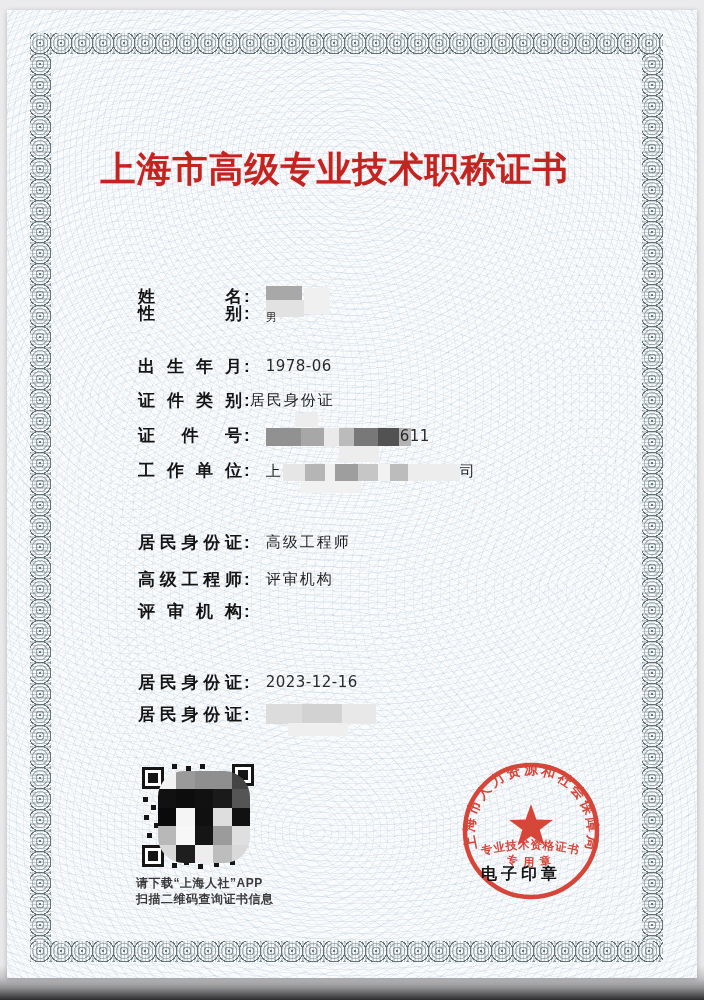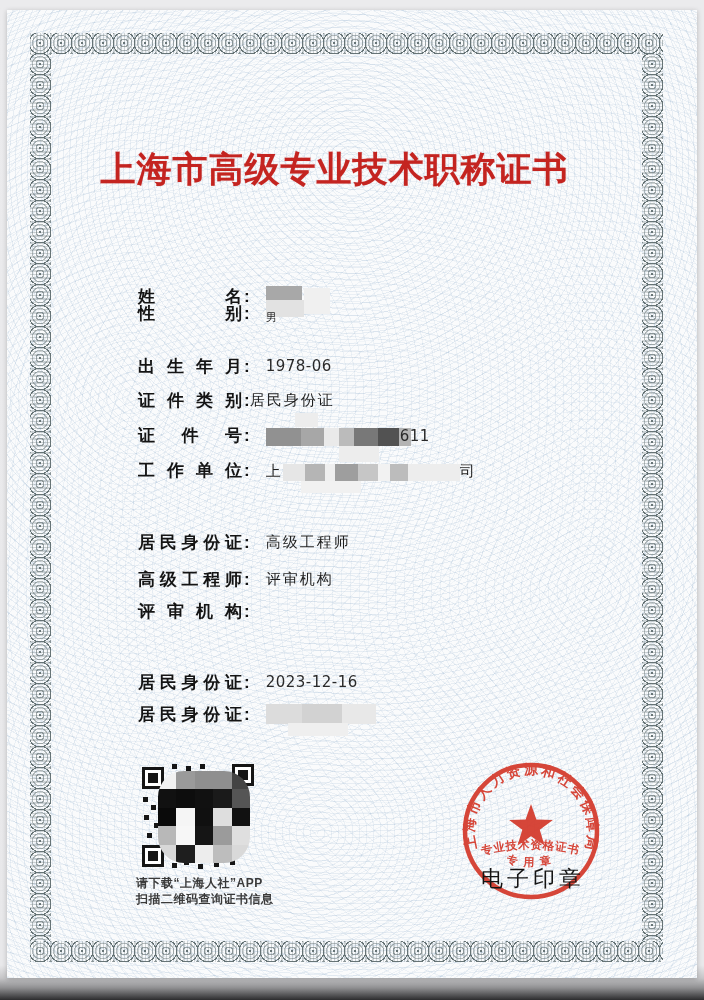--- a/index.html
+++ b/index.html
@@ -67,21 +67,21 @@
   .qr .mod{position:absolute;background:#151515;width:5px;height:5px;}
   .blob{
     position:absolute;left:16px;top:7px;width:92px;height:92px;border-radius:26px;overflow:hidden;
     display:grid;grid-template-columns:repeat(5,1fr);grid-template-rows:repeat(5,1fr);z-index:2;
   }
   .qr-caption{position:absolute;left:136px;font-size:12px;font-weight:bold;color:#3a3a3a;letter-spacing:.5px;white-space:nowrap;}
 
   
   .seal{position:absolute;left:459px;top:759px;width:144px;height:144px;opacity:.93;}
   .seal-overlay{
-    position:absolute;left:481px;top:864px;font-size:22px;font-weight:normal;color:#141414;
+    position:absolute;left:481px;top:864px;font-size:16px;font-weight:bold;color:#141414;
     letter-spacing:4px;white-space:nowrap;z-index:5;
   }
 </style>
 </head>
 <body>
 
 <div class="photo">
   <div class="page"></div>
 
   <div class="frame">

